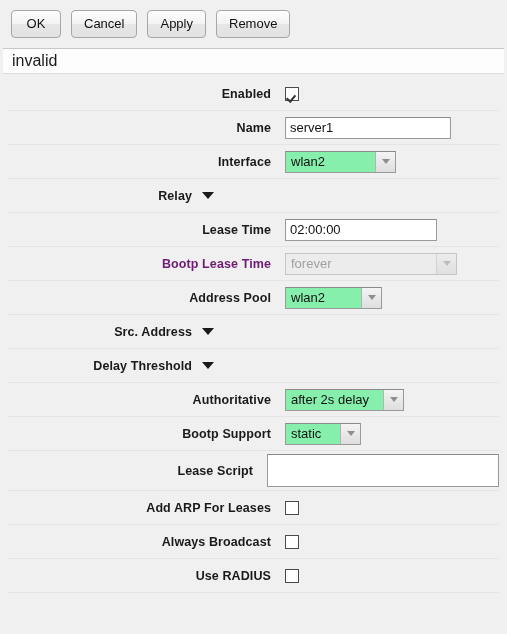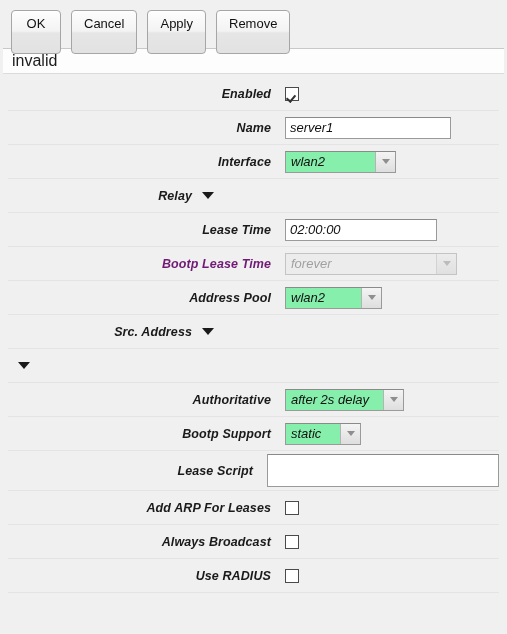--- a/index.html
+++ b/index.html
@@ -17,21 +17,21 @@
   
   .toolbar {
     height: 48px;
     padding: 10px 0 0 11px;
     display: flex;
     align-items: flex-start;
     gap: 10px;
     background: #f0f0f0;
   }
   .tbtn {
-    height: 44px;
+    height: 28px;
     min-width: 50px;
     padding: 0 12px;
     border: 1px solid #a6a6a6;
     border-radius: 4px;
     background: linear-gradient(to bottom, #fdfdfd 0%, #f3f3f3 48%, #e6e6e6 52%, #e2e2e2 100%);
     font-family: "Liberation Sans", sans-serif;
     font-size: 13px;
     color: #111;
     line-height: 26px;
     text-align: center;
@@ -59,21 +59,20 @@
   .form {
     padding-top: 3px;
   }
   .row {
     position: relative;
     height: 34px;
     display: flex;
     align-items: center;
     border-bottom: 1px solid #e4e4e4;
     margin: 0 8px;
-    font-style: italic;
   }
   .row.tall { height: 40px; }
 
   .label {
     width: 277px;
     text-align: right;
     padding-right: 14px;
     font-weight: bold;
     font-size: 12.5px;
     color: #1a1a1a;
@@ -260,20 +259,21 @@
       </div>
     </div>
   </div>
 
   <div class="row section">
     <div class="label">Src. Address</div>
     <div class="tri"></div>
   </div>
 
   <div class="row section">
+    <div class="label">Delay Threshold</div>
     <div class="tri"></div>
   </div>
 
   <div class="row">
     <div class="label">Authoritative</div>
     <div class="control">
       <div class="combo w-auth">
         <div class="val">after 2s delay</div>
         <div class="arrowbtn"></div>
       </div>

